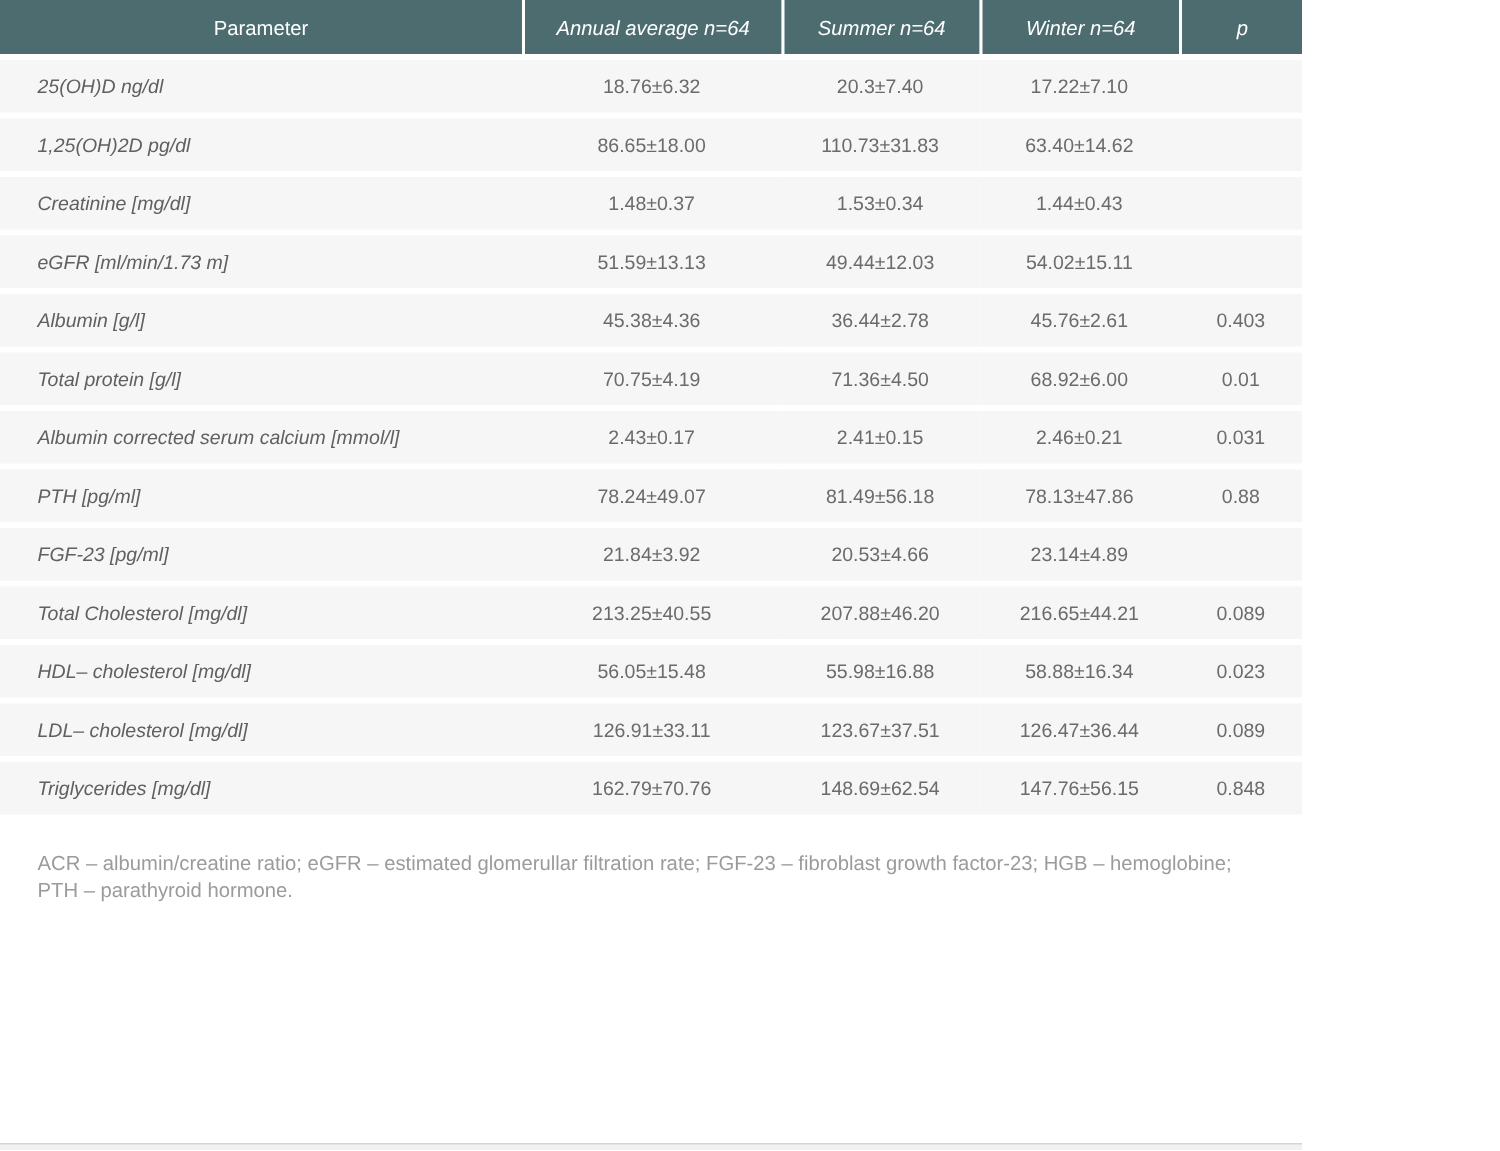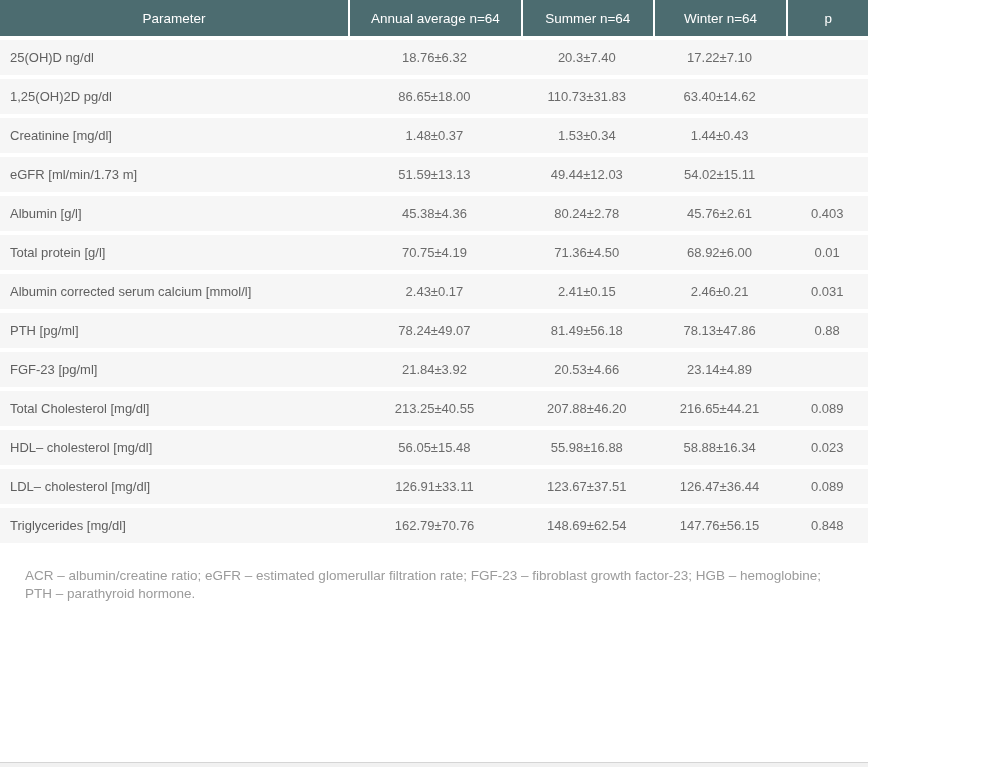--- a/index.html
+++ b/index.html
@@ -39,34 +39,35 @@
   table.params-table col.c-p     { width: 9.4%;  }
   thead th {
     background: var(--header-bg);
     color: var(--header-text);
     font-weight: 400;
     font-size: 13.5px;
     text-align: center;
     padding: 10px 6px;
     height: 36px;
   }
-  thead th + th { border-left: 2px solid #ffffff; }
+  thead th + th { border-left: 2px solid #ffffff; font-style: italic; }
   tbody td {
     background: var(--row-bg);
     color: var(--row-text);
     font-size: 13px;
     text-align: center;
     padding: 10px 6px;
     height: 35px;
     white-space: nowrap;
   }
   tbody td:first-child {
     text-align: left;
-    padding-left: 10px;
+    padding-left: 25px;
     color: var(--param-text);
+    font-style: italic;
   }
   .footnote {
     padding: 20px 25px 14px 25px;
     color: var(--footnote-text);
     font-size: 13.5px;
     line-height: 1.35;
   }
   .bottom-bar {
     position: absolute;
     left: 0;
@@ -123,21 +124,21 @@
         <tr>
           <td>eGFR [ml/min/1.73 m]</td>
           <td>51.59±13.13</td>
           <td>49.44±12.03</td>
           <td>54.02±15.11</td>
           <td></td>
         </tr>
         <tr>
           <td>Albumin [g/l]</td>
           <td>45.38±4.36</td>
-          <td>80.24±2.78</td>
+          <td>36.44±2.78</td>
           <td>45.76±2.61</td>
           <td>0.403</td>
         </tr>
         <tr>
           <td>Total protein [g/l]</td>
           <td>70.75±4.19</td>
           <td>71.36±4.50</td>
           <td>68.92±6.00</td>
           <td>0.01</td>
         </tr>

